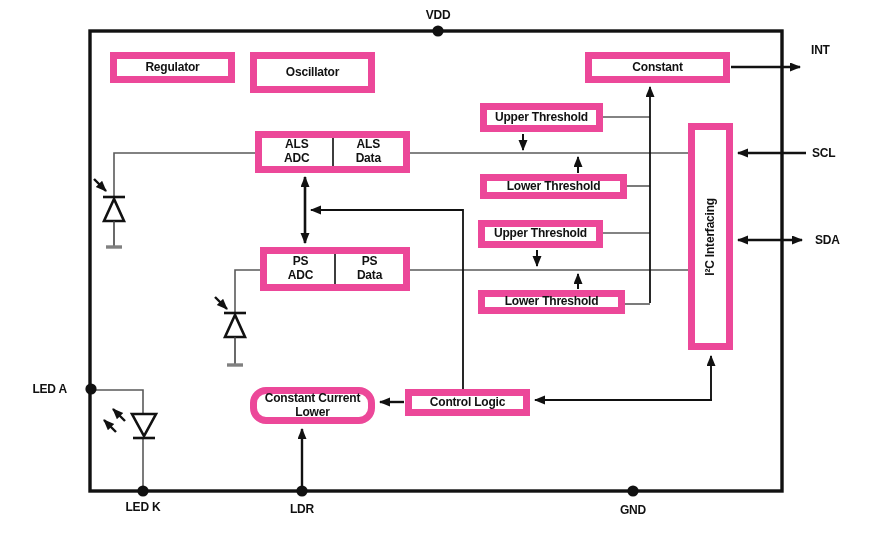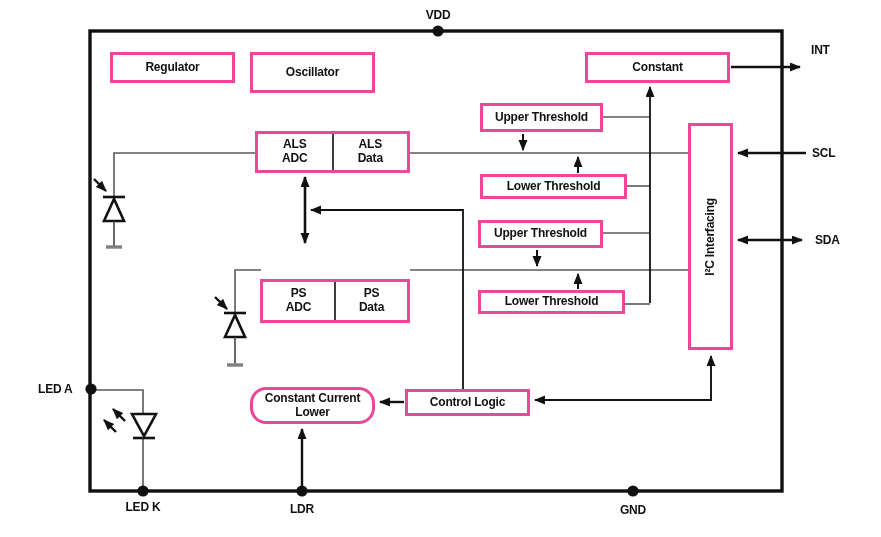--- a/index.html
+++ b/index.html
@@ -2,21 +2,21 @@
 <html><head>
 <meta charset="utf-8">
 <style>
   html,body{margin:0;padding:0;background:#fff;}
   #stage{
     position:relative;width:881px;height:537px;background:#fff;overflow:hidden;
     font-family:"Liberation Sans","DejaVu Sans",sans-serif;
   }
   #wires{position:absolute;left:0;top:0;width:881px;height:537px;}
   .box{
-    position:absolute;background:#fff;border:3px solid #ec4899;
+    position:absolute;background:#fff;border:7px solid #ec4899;
     display:flex;align-items:center;justify-content:center;
     font-size:12px;font-weight:700;color:#111;letter-spacing:-0.2px;
     text-align:center;line-height:1.12;box-sizing:border-box;
   }
   .split{display:flex;align-items:stretch;padding:0;}
   .cell{flex:1;display:flex;justify-content:center;
     flex-direction:column;line-height:1.15;}
   .cell.first{border-right:2px solid #3d3d3d;}
   .pin{
     position:absolute;font-size:12px;font-weight:700;color:#111;
@@ -119,21 +119,21 @@
     <div class="cell first">
       <span>ALS</span>
       <span>ADC</span>
     </div>
     <div class="cell">
       <span>ALS</span>
       <span>Data</span>
     </div>
   </div>
 
-  <div class="box split" style="left:260px;top:247px;width:150px;height:44px;margin-top:32px;">
+  <div class="box split" style="left:260px;top:247px;width:150px;height:44px;">
     <div class="cell first">
       <span>PS</span>
       <span>ADC</span>
     </div>
     <div class="cell">
       <span>PS</span>
       <span>Data</span>
     </div>
   </div>
 
@@ -163,18 +163,18 @@
   </div>
 
   <div class="box" style="left:405px;top:389px;width:125px;height:27px;">
     <span>Control Logic</span>
   </div>
 
   <div class="pin" style="left:420px;top:8px;width:36px;text-align:center;">VDD</div>
   <div class="pin" style="left:811px;top:43px;">INT</div>
   <div class="pin" style="left:812px;top:146px;">SCL</div>
   <div class="pin" style="left:815px;top:233px;">SDA</div>
-  <div class="pin" style="left:38px;top:382px;width:40px;">LED A</div>
+  <div class="pin" style="left:27px;top:382px;width:40px;text-align:right;">LED A</div>
   <div class="pin" style="left:118px;top:500px;width:50px;text-align:center;">LED K</div>
   <div class="pin" style="left:282px;top:502px;width:40px;text-align:center;">LDR</div>
   <div class="pin" style="left:613px;top:503px;width:40px;text-align:center;">GND</div>
 
 </div>
 
 </body></html>

